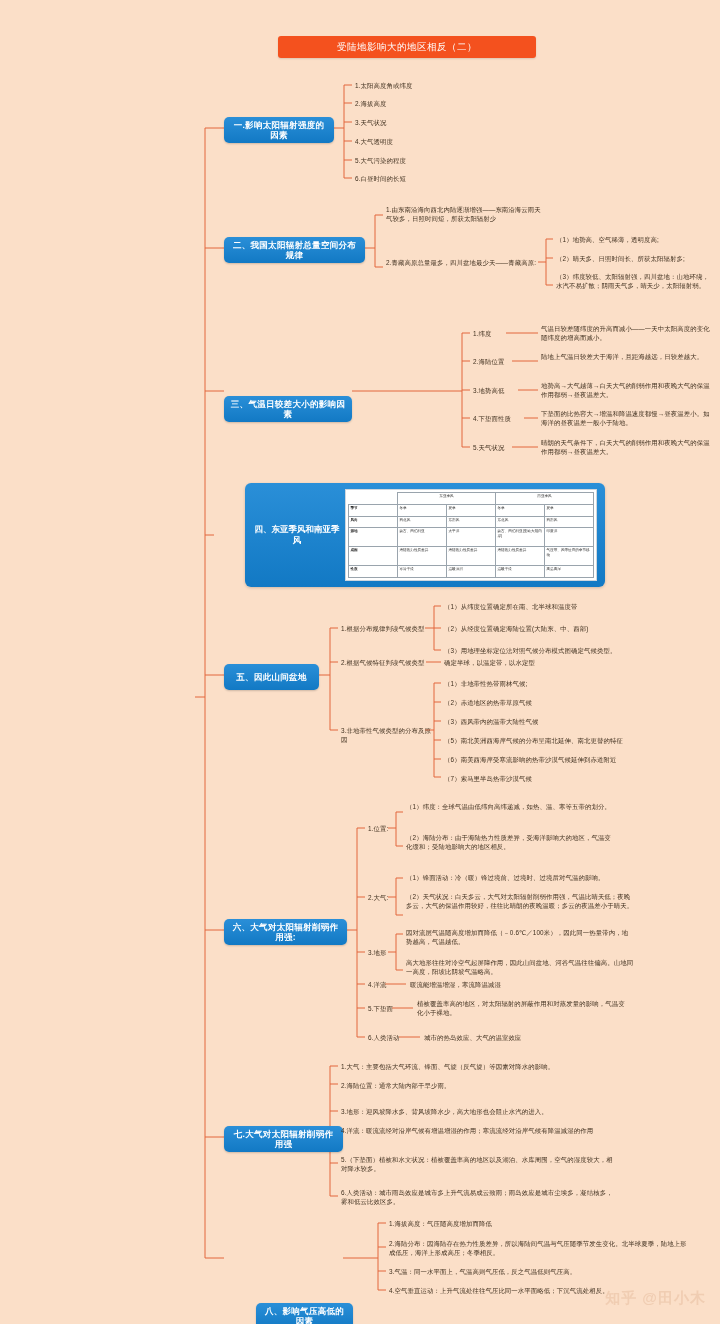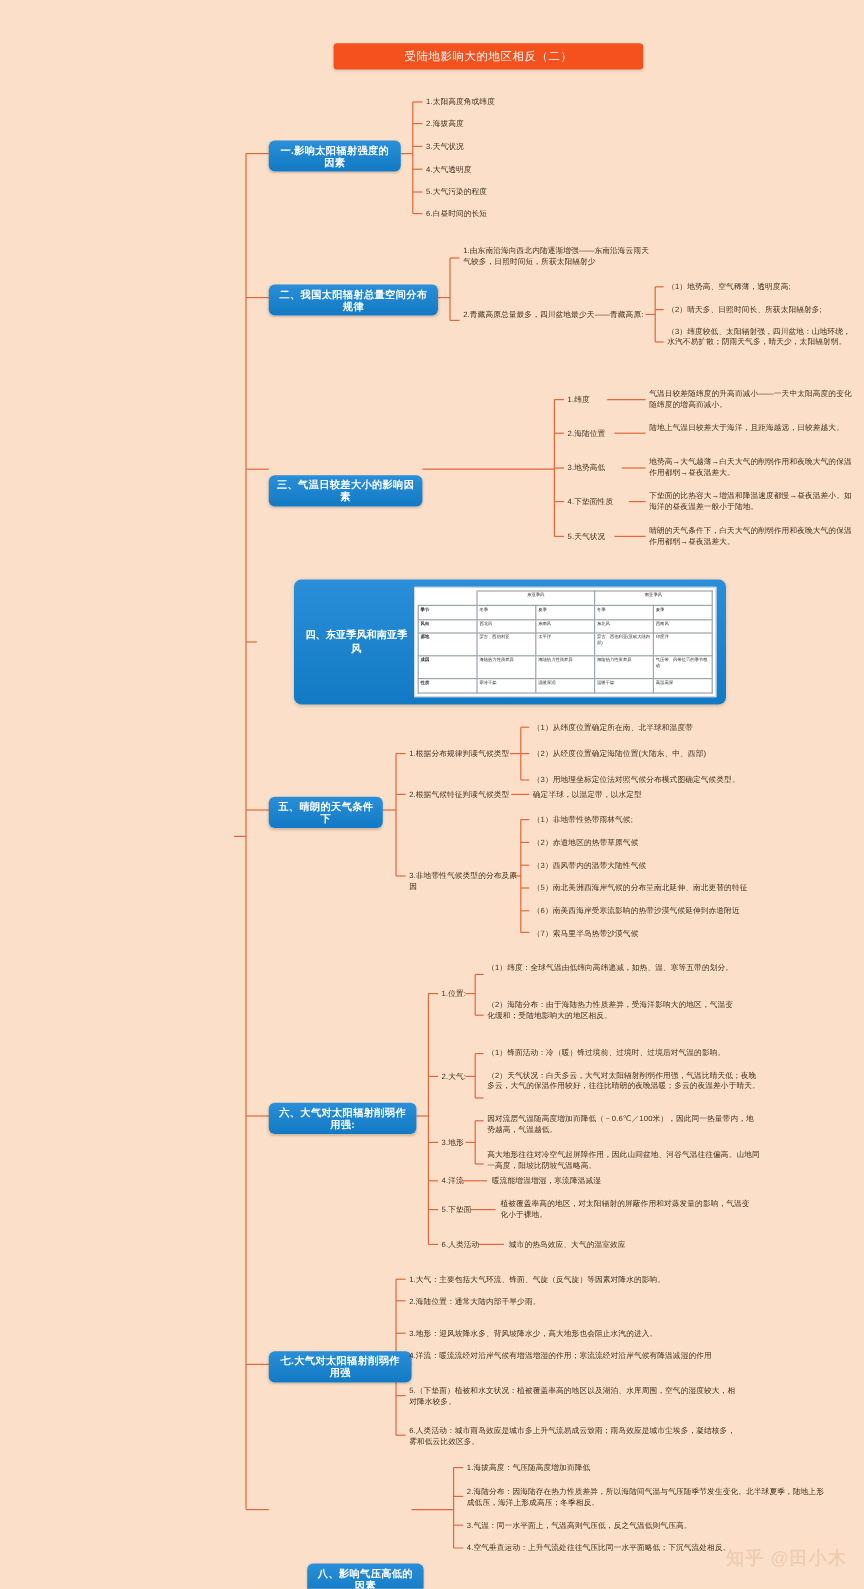--- a/index.html
+++ b/index.html
@@ -321,21 +321,21 @@
           <td>寒冷干燥</td>
           <td>温暖湿润</td>
           <td>温暖干燥</td>
           <td>高温高湿</td>
         </tr>
       </tbody>
         </table>
     </div>
   </div>
 
-  <div class="l1" style="left:224px; top:664px; width:95px; height:22px;">五、晴朗的天气条件下</div>
+  <div class="l1" style="left:224px; top:664px; width:95px; height:22px;">五、因此山间盆地</div>
   <div class="leaf" style="left:341px; top:624px; width:90px;">1.根据分布规律判读气候类型</div>
   <div class="leaf" style="left:444px; top:602px; width:175px;">（1）从纬度位置确定所在南、北半球和温度带</div>
   <div class="leaf" style="left:444px; top:624px; width:200px;">（2）从经度位置确定海陆位置(大陆东、中、西部)</div>
   <div class="leaf" style="left:444px; top:646px; width:250px;">（3）用地理坐标定位法对照气候分布模式图确定气候类型。</div>
   <div class="leaf" style="left:341px; top:658px; width:90px;">2.根据气候特征判读气候类型</div>
   <div class="leaf" style="left:444px; top:658px; width:150px;">确定半球，以温定带，以水定型</div>
   <div class="leaf" style="left:341px; top:726px; width:90px;">3.非地带性气候类型的分布及原因</div>
   <div class="leaf" style="left:444px; top:679px; width:240px;">（1）非地带性热带雨林气候;</div>
   <div class="leaf" style="left:444px; top:698px; width:240px;">（2）赤道地区的热带草原气候</div>
   <div class="leaf" style="left:444px; top:717px; width:240px;">（3）西风带内的温带大陆性气候</div>

